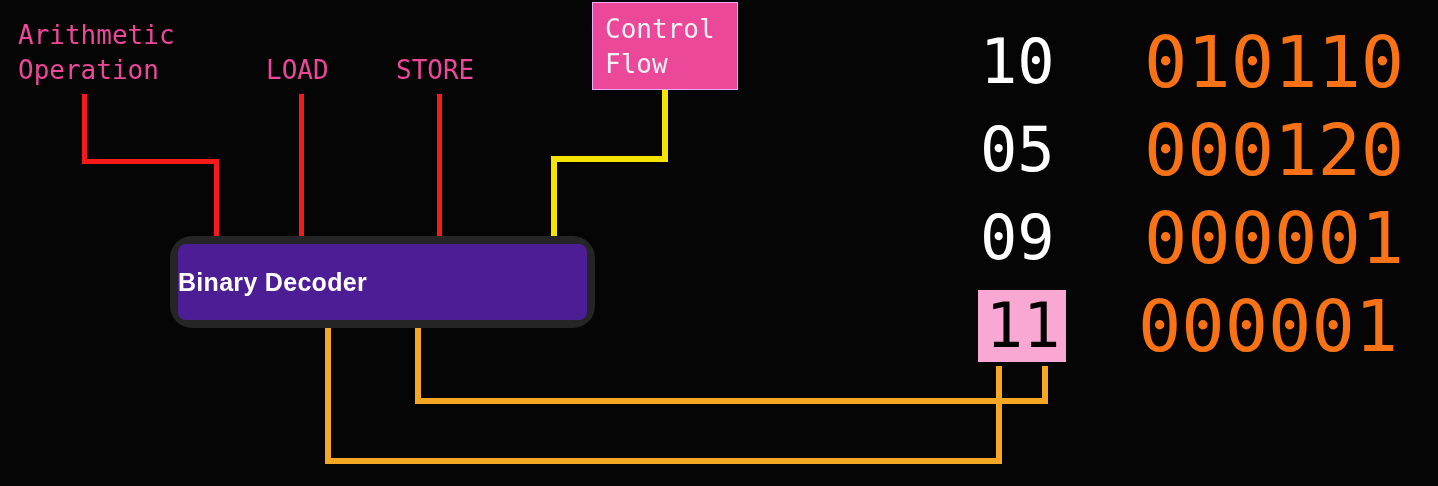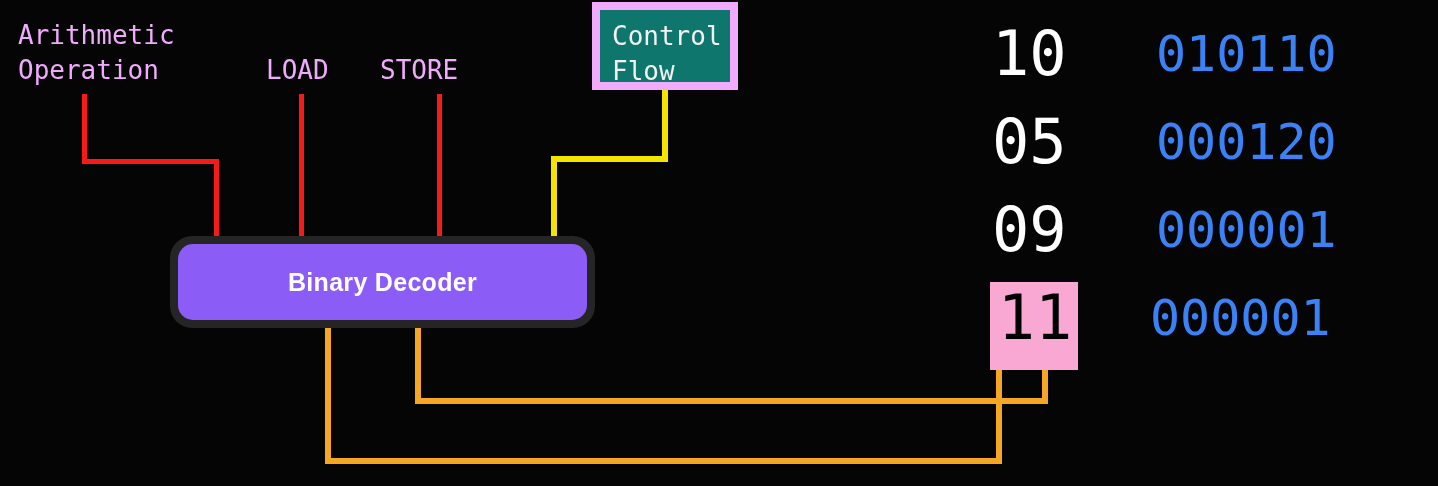--- a/index.html
+++ b/index.html
@@ -12,41 +12,41 @@
     width: 1438px;
     height: 486px;
     background: #050505;
     overflow: hidden;
     font-family: "DejaVu Sans Mono", monospace;
   }
 
   
   .mono-label {
     position: absolute;
-    color: #f0abfc;
+    color: #ec4899;
     font-family: "DejaVu Sans Mono", monospace;
     font-size: 26px;
     line-height: 35px;
     letter-spacing: 0px;
     white-space: pre;
   }
 
   #label-arith { left: 18px;  top: 18px; }
   #label-load  { left: 266px; top: 53px; text-align: center; }
-  #label-store { left: 380px; top: 53px; text-align: right; }
+  #label-store { left: 396px; top: 53px; text-align: right; }
 
   
   #control-flow-box {
     position: absolute;
     left: 592px;
     top: 2px;
     width: 146px;
     height: 88px;
-    border: 8px solid #f0abfc;
-    background: #0f766e;
+    border: 1px solid #f0abfc;
+    background: #ec4899;
     box-sizing: border-box;
   }
   #control-flow-box .cf-text {
     position: absolute;
     left: 12px;
     top: 9px;
     color: #f2f2f2;
     font-family: "DejaVu Sans Mono", monospace;
     font-size: 26px;
     line-height: 35px;
@@ -69,67 +69,67 @@
     width: 425px;
     height: 92px;
     border-radius: 22px;
     background: #252525;
     box-sizing: border-box;
     padding: 8px;
   }
   #binary-decoder .bd-inner {
     width: 100%;
     height: 100%;
-    border-radius: 15px;
-    background: #8b5cf6;
+    border-radius: 8px;
+    background: #4c1d95;
     display: flex;
     align-items: center;
-    justify-content: center;
+    justify-content: flex-start;
   }
   #binary-decoder .bd-label {
     color: #ffffff;
     font-family: "Liberation Sans", sans-serif;
     font-size: 25px;
     font-weight: bold;
     letter-spacing: 0.3px;
   }
 
   
   #binary-table {
     position: absolute;
     left: 972px;
     top: 18px;
   }
   .bin-row {
     display: flex;
+    align-items: center;
     height: 88px;
-    margin-left: 12px;
   }
   .bin-code {
     width: 100px;
     color: #ffffff;
     font-family: "DejaVu Sans Mono", monospace;
     font-size: 62px;
     line-height: 72px;
     white-space: pre;
     padding-left: 8px;
     box-sizing: border-box;
   }
   .bin-code.highlight {
     background: #f9a8d4;
     color: #000000;
     width: 88px;
     margin-left: 6px;
     padding-left: 2px;
     text-align: center;
   }
   .bin-value {
-    color: #3b82f6;
+    color: #f97316;
     font-family: "DejaVu Sans Mono", monospace;
-    font-size: 50px;
+    font-size: 72px;
     line-height: 72px;
     white-space: pre;
     padding-left: 72px;
   }
   .bin-row.is-highlight .bin-value { padding-left: 72px; }
 </style>
 </head>
 <body>
 
 <div id="stage">

